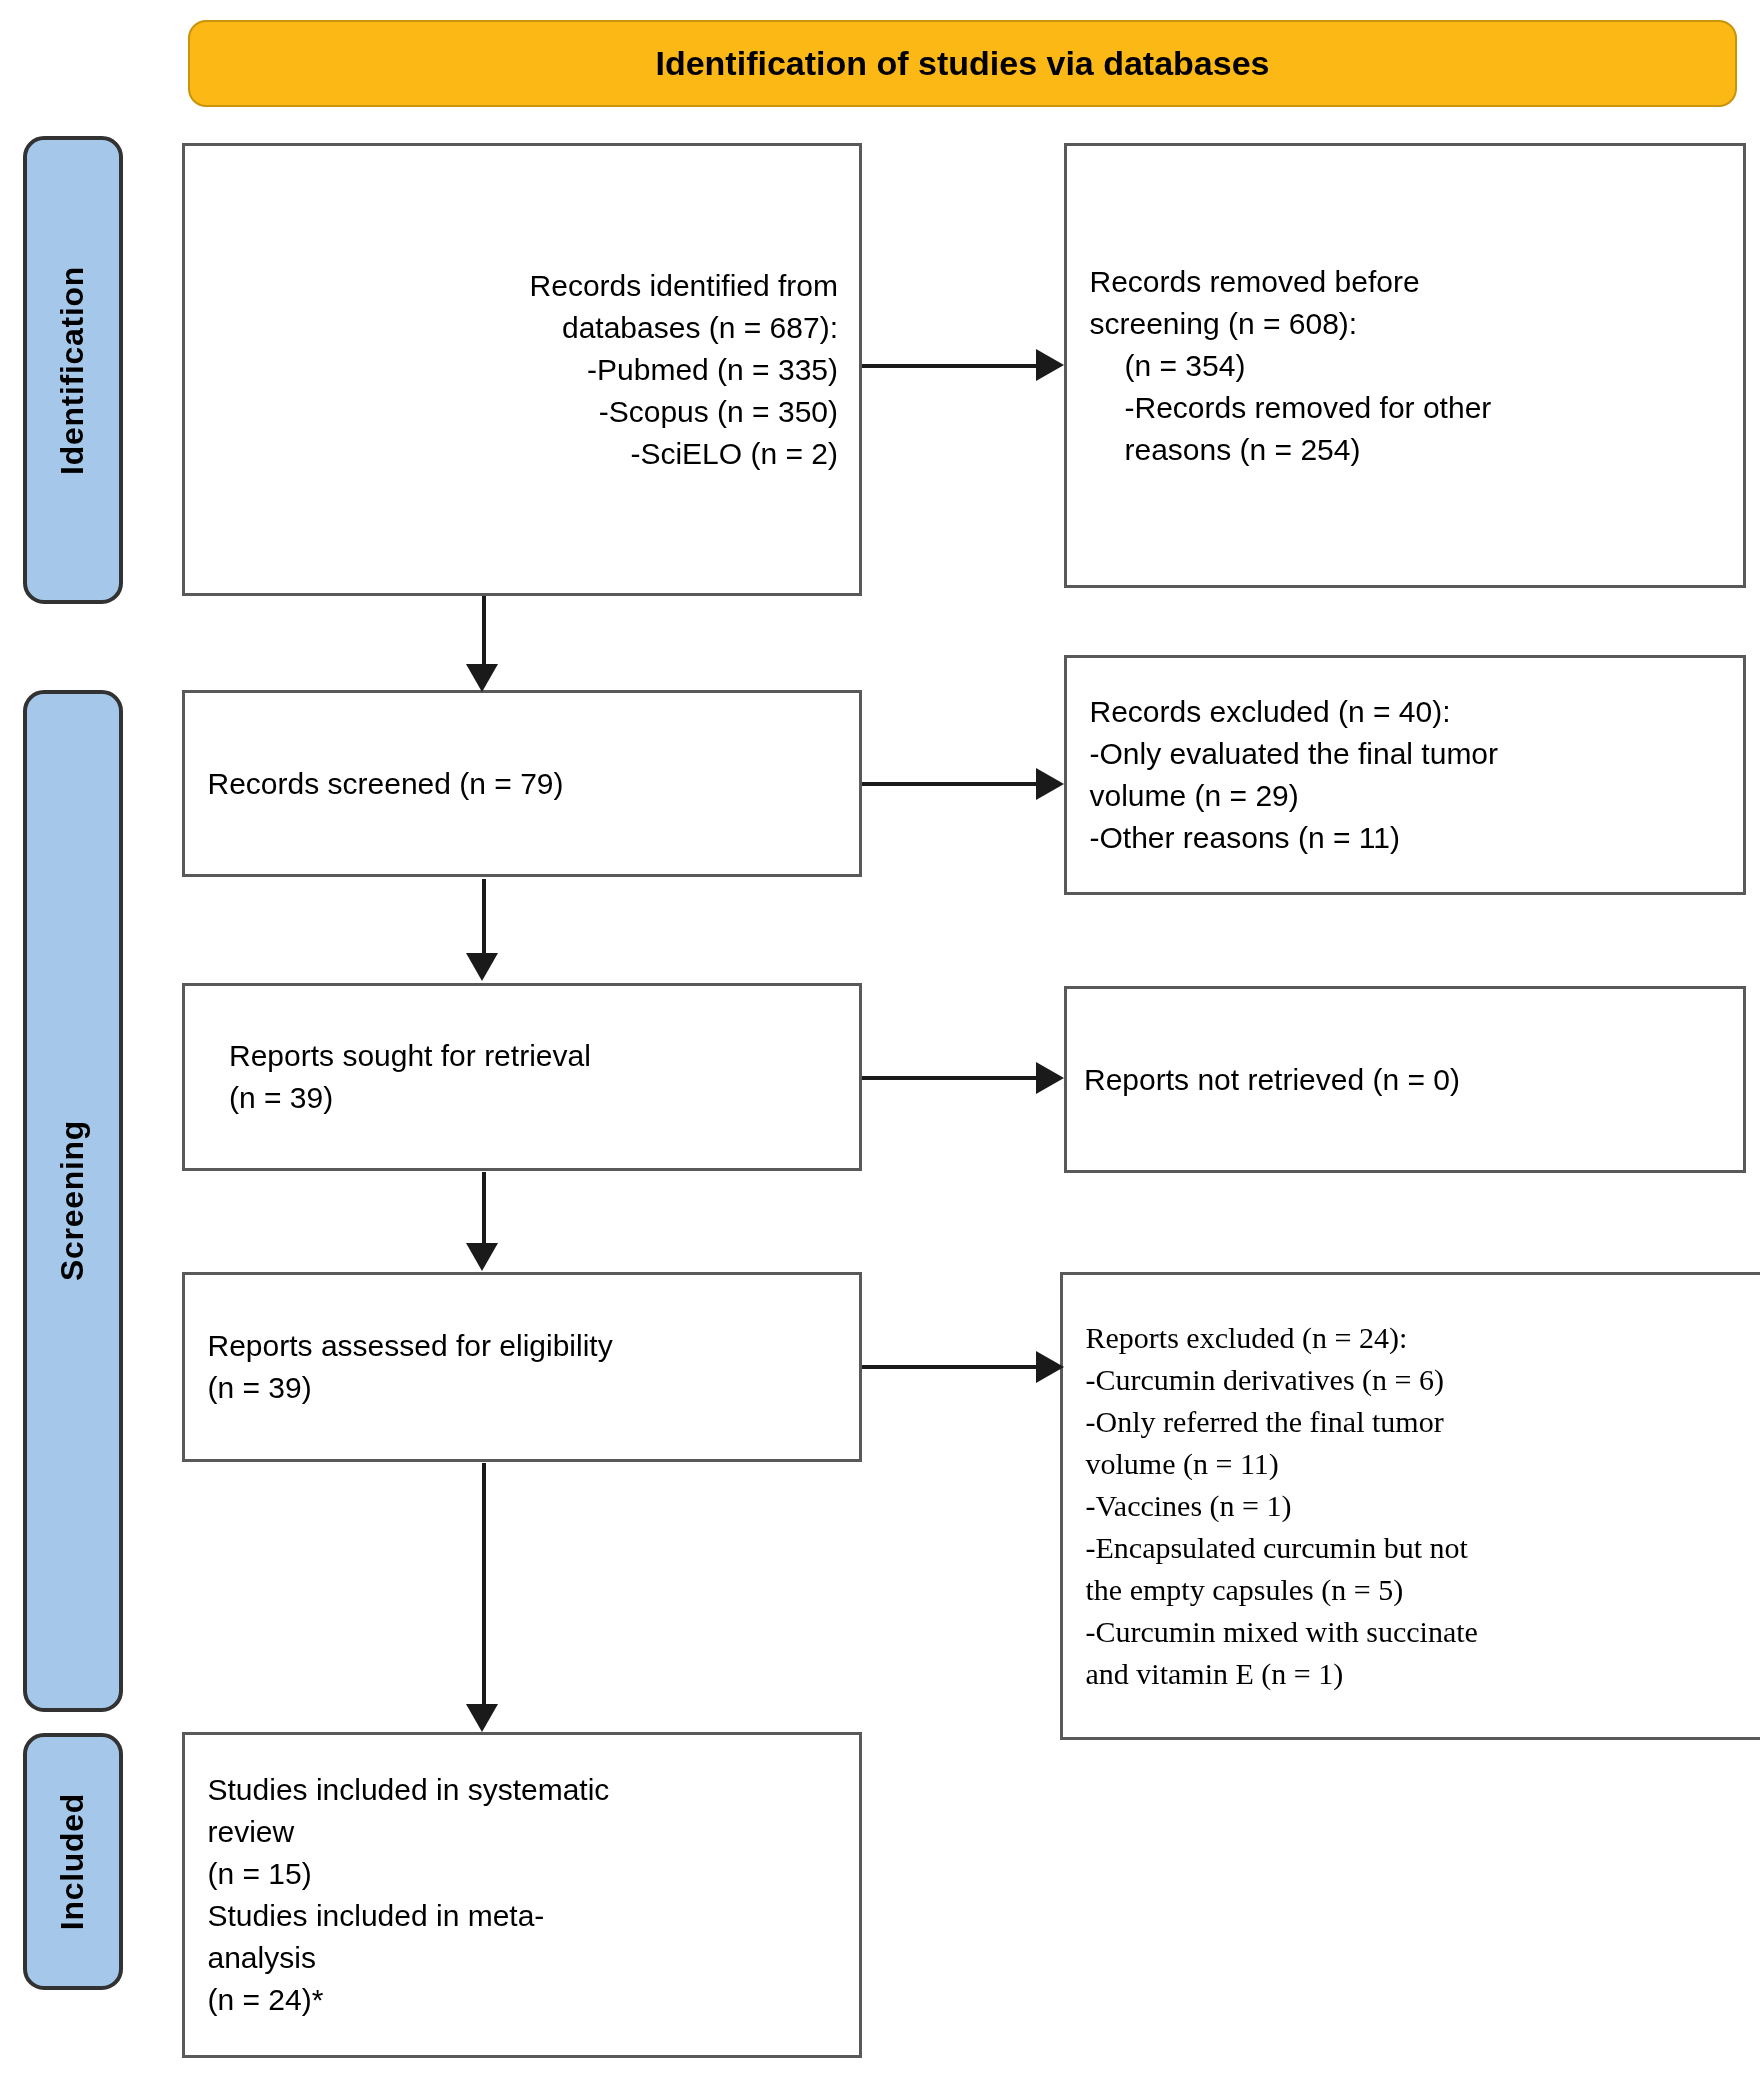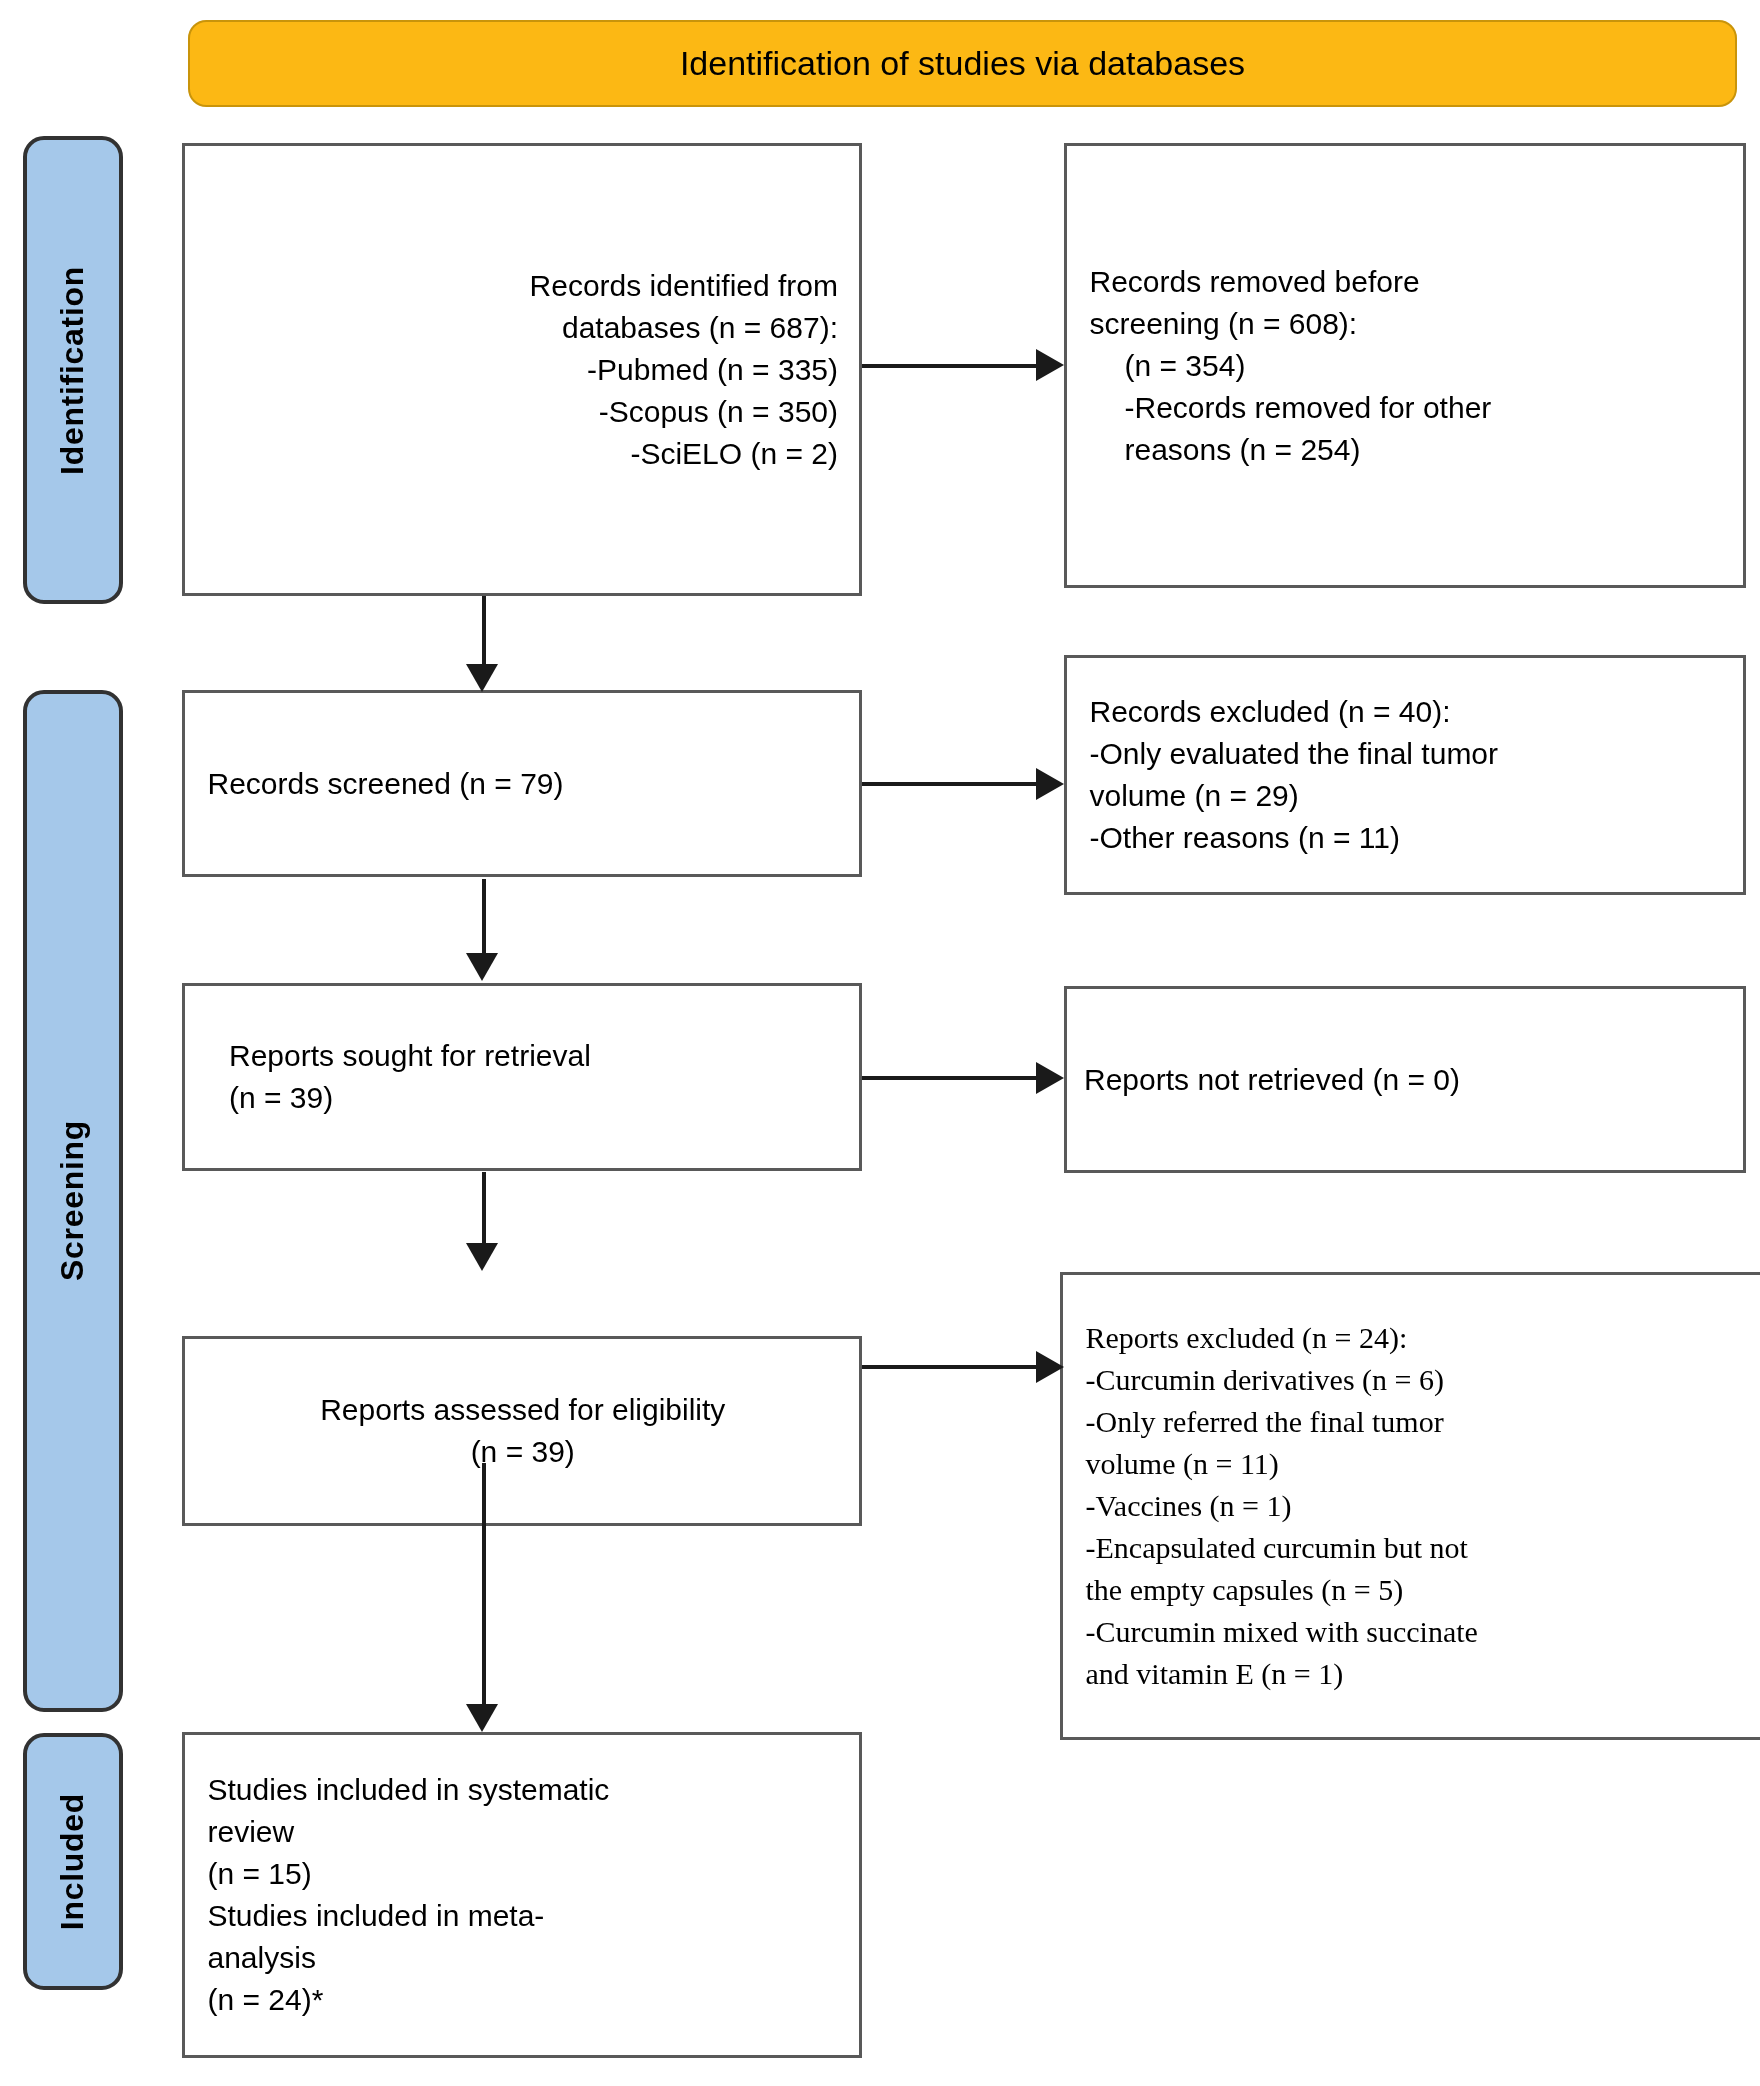--- a/index.html
+++ b/index.html
@@ -13,21 +13,21 @@
   }
   .banner {
     position: absolute;
     left: 188px; top: 20px;
     width: 1549px; height: 87px;
     background: #FCB814;
     border: 2.1px solid #C9940A;
     border-radius: 18.3px;
     box-sizing: border-box;
     display: flex; align-items: center; justify-content: center;
-    font-size: 34px; font-weight: normal;
+    font-size: 34px; font-weight: bold;
   }
   .stage {
     position: absolute;
     left: 22.5px; width: 100px;
     background: #A5C8EA;
     border: 4.2px solid #323232;
     border-radius: 21px;
     box-sizing: border-box;
     display: flex; align-items: center; justify-content: center;
   }
@@ -52,21 +52,21 @@
   }
   .box .line { white-space: nowrap; }
   .ind90 { margin-left: 63px; }
   .ind50 { margin-left: 35px; }
   #box-records-identified { left: 182px;  top: 143px;  width: 680px; height: 453px; padding-left: 39px; text-align: right; }
   #box-records-removed    { left: 1064px; top: 143px;  width: 682px; height: 445px; }
   #box-records-screened   { left: 182px;  top: 690px;  width: 680px; height: 187px; }
   #box-records-excluded   { left: 1064px; top: 655px;  width: 682px; height: 240px; }
   #box-reports-sought     { left: 182px;  top: 983px; width: 680px; height: 188px; padding-left: 44px; }
   #box-reports-not-retrieved { left: 1064px; top: 986px; width: 682px; height: 187px; padding-left: 17px; }
-  #box-reports-assessed   { left: 182px;  top: 1336px; width: 680px; height: 190px; text-align: center; }
+  #box-reports-assessed   { left: 182px;  top: 1272px; width: 680px; height: 190px; }
   #box-reports-excluded   { left: 1060px; top: 1272px; width: 770px; height: 468px; font-family: Liberation Serif, serif; }
   #box-studies-included   { left: 182px;  top: 1732px; width: 680px; height: 326px; }
   .vline { position: absolute; width: 3.5px; background: #1a1a1a; left: 482px; }
   .hline { position: absolute; height: 3.5px; background: #1a1a1a; }
   .head-down {
     position: absolute; width: 0; height: 0; left: 466px;
     border-left: 16px solid transparent;
     border-right: 16px solid transparent;
     border-top: 28px solid #1a1a1a;
   }

